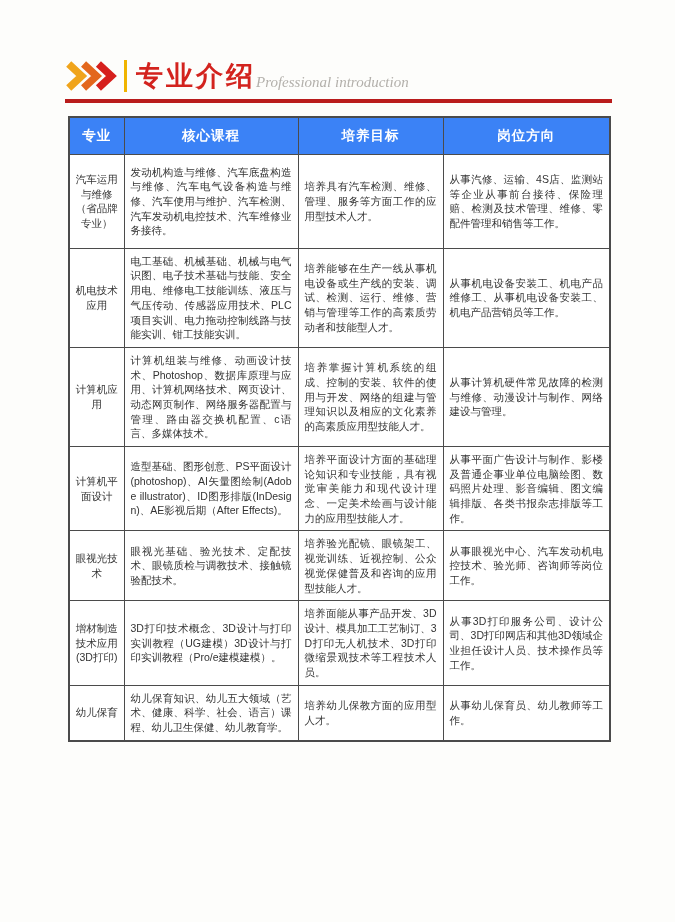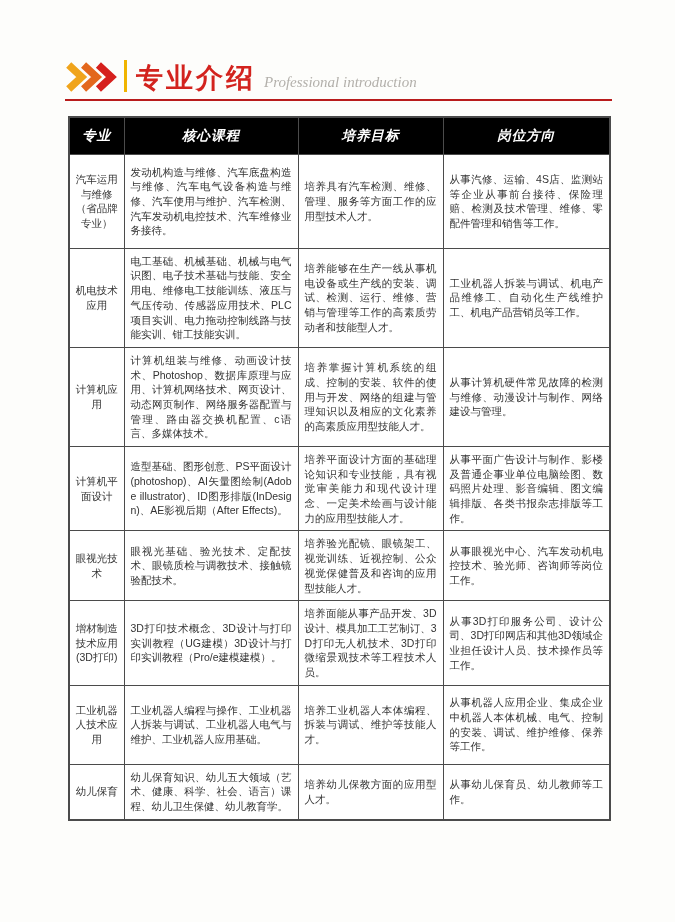--- a/index.html
+++ b/index.html
@@ -7,49 +7,48 @@
   body {
     background:#fdfdfb;
     font-family:"Liberation Sans","DejaVu Sans",sans-serif;
     color:#333;
   }
   .page { position:relative; width:675px; height:922px; overflow:hidden; }
 
   
   .header {
     position:absolute; left:65px; top:60px; width:547px;
-    border-bottom:2px solid #b91c1c;
+    border-bottom:4px solid #b91c1c;
     padding-bottom:7px;
-    display:flex; align-items:flex-end;
+    display:flex; align-items:center;
   }
   .chevrons { width:52px; height:30px; flex:0 0 auto; display:block; }
   .vbar { width:3px; height:32px; background:#f0b400; margin:0 9px 0 7px; flex:0 0 auto; }
   .title {
     color:#d3231e; font-size:27px; font-weight:bold;
     letter-spacing:3px; line-height:1;
   }
   .subtitle {
     font-family:"Liberation Serif","DejaVu Serif",serif;
     font-style:italic; color:#b3b0ab; font-size:15px;
-    margin-left:8px; align-self:flex-end; padding-bottom:1px;
+    align-self:flex-end; padding-bottom:1px;
   }
 
   
   .table-wrap { position:absolute; left:68px; top:116px; width:541px; }
   table {
     width:100%; border-collapse:collapse; table-layout:fixed;
     border:2px solid #4b4b4b;
     background:#fff;
   }
   th {
-    background:#000000; color:#ffffff;
+    background:#3b82f6; color:#ffffff;
     font-size:13.5px; font-weight:bold;
     padding:9px 2px; border:1px solid #4b4b4b;
     letter-spacing:1px;
-    font-style:italic;
   }
   td {
     border:1px solid #4b4b4b;
     font-size:10.5px; line-height:1.4;
     padding:5px 6px; vertical-align:middle;
     text-align:justify;
     word-break:break-all;
   }
   td.major { text-align:center; padding:17px 3px;margin-left:24px; }
 </style>
@@ -89,21 +88,21 @@
         <tr>
           <td class="major">汽车运用与维修（省品牌专业）</td>
           <td>发动机构造与维修、汽车底盘构造与维修、汽车电气设备构造与维修、汽车使用与维护、汽车检测、汽车发动机电控技术、汽车维修业务接待。</td>
           <td>培养具有汽车检测、维修、管理、服务等方面工作的应用型技术人才。</td>
           <td>从事汽修、运输、4S店、监测站等企业从事前台接待、保险理赔、检测及技术管理、维修、零配件管理和销售等工作。</td>
         </tr>
         <tr>
           <td class="major">机电技术应用</td>
           <td>电工基础、机械基础、机械与电气识图、电子技术基础与技能、安全用电、维修电工技能训练、液压与气压传动、传感器应用技术、PLC项目实训、电力拖动控制线路与技能实训、钳工技能实训。</td>
           <td>培养能够在生产一线从事机电设备或生产线的安装、调试、检测、运行、维修、营销与管理等工作的高素质劳动者和技能型人才。</td>
-          <td>工业机器人拆装与调试、机电产品维修工、自动化生产线维护工、机电产品营销员等工作。</td>
+          <td>从事机电设备安装工、机电产品维修工、从事机电设备安装工、机电产品营销员等工作。</td>
         </tr>
         <tr>
           <td class="major">计算机应用</td>
           <td>计算机组装与维修、动画设计技术、Photoshop、数据库原理与应用、计算机网络技术、网页设计、动态网页制作、网络服务器配置与管理、路由器交换机配置、c语言、多媒体技术。</td>
           <td>培养掌握计算机系统的组成、控制的安装、软件的使用与开发、网络的组建与管理知识以及相应的文化素养的高素质应用型技能人才。</td>
           <td>从事计算机硬件常见故障的检测与维修、动漫设计与制作、网络建设与管理。</td>
         </tr>
         <tr>
           <td class="major">计算机平面设计</td>
           <td>造型基础、图形创意、PS平面设计(photoshop)、AI矢量图绘制(Adobe illustrator)、ID图形排版(InDesign)、AE影视后期（After Effects)。</td>
@@ -116,26 +115,20 @@
           <td>培养验光配镜、眼镜架工、视觉训练、近视控制、公众视觉保健普及和咨询的应用型技能人才。</td>
           <td>从事眼视光中心、汽车发动机电控技术、验光师、咨询师等岗位工作。</td>
         </tr>
         <tr>
           <td class="major">增材制造技术应用(3D打印)</td>
           <td>3D打印技术概念、3D设计与打印实训教程（UG建模）3D设计与打印实训教程（Pro/e建模建模）。</td>
           <td>培养面能从事产品开发、3D设计、模具加工工艺制订、3D打印无人机技术、3D打印微缩景观技术等工程技术人员。</td>
           <td>从事3D打印服务公司、设计公司、3D打印网店和其他3D领域企业担任设计人员、技术操作员等工作。</td>
         </tr>
         <tr>
-          <td class="major">工业机器人技术应用</td>
-          <td>工业机器人编程与操作、工业机器人拆装与调试、工业机器人电气与维护、工业机器人应用基础。</td>
-          <td>培养工业机器人本体编程、拆装与调试、维护等技能人才。</td>
-          <td>从事机器人应用企业、集成企业中机器人本体机械、电气、控制的安装、调试、维护维修、保养等工作。</td>
-        </tr>
-        <tr>
           <td class="major">幼儿保育</td>
           <td>幼儿保育知识、幼儿五大领域（艺术、健康、科学、社会、语言）课程、幼儿卫生保健、幼儿教育学。</td>
           <td>培养幼儿保教方面的应用型人才。</td>
           <td>从事幼儿保育员、幼儿教师等工作。</td>
         </tr>
       </tbody>
     </table>
   </div>
 
 </div>

